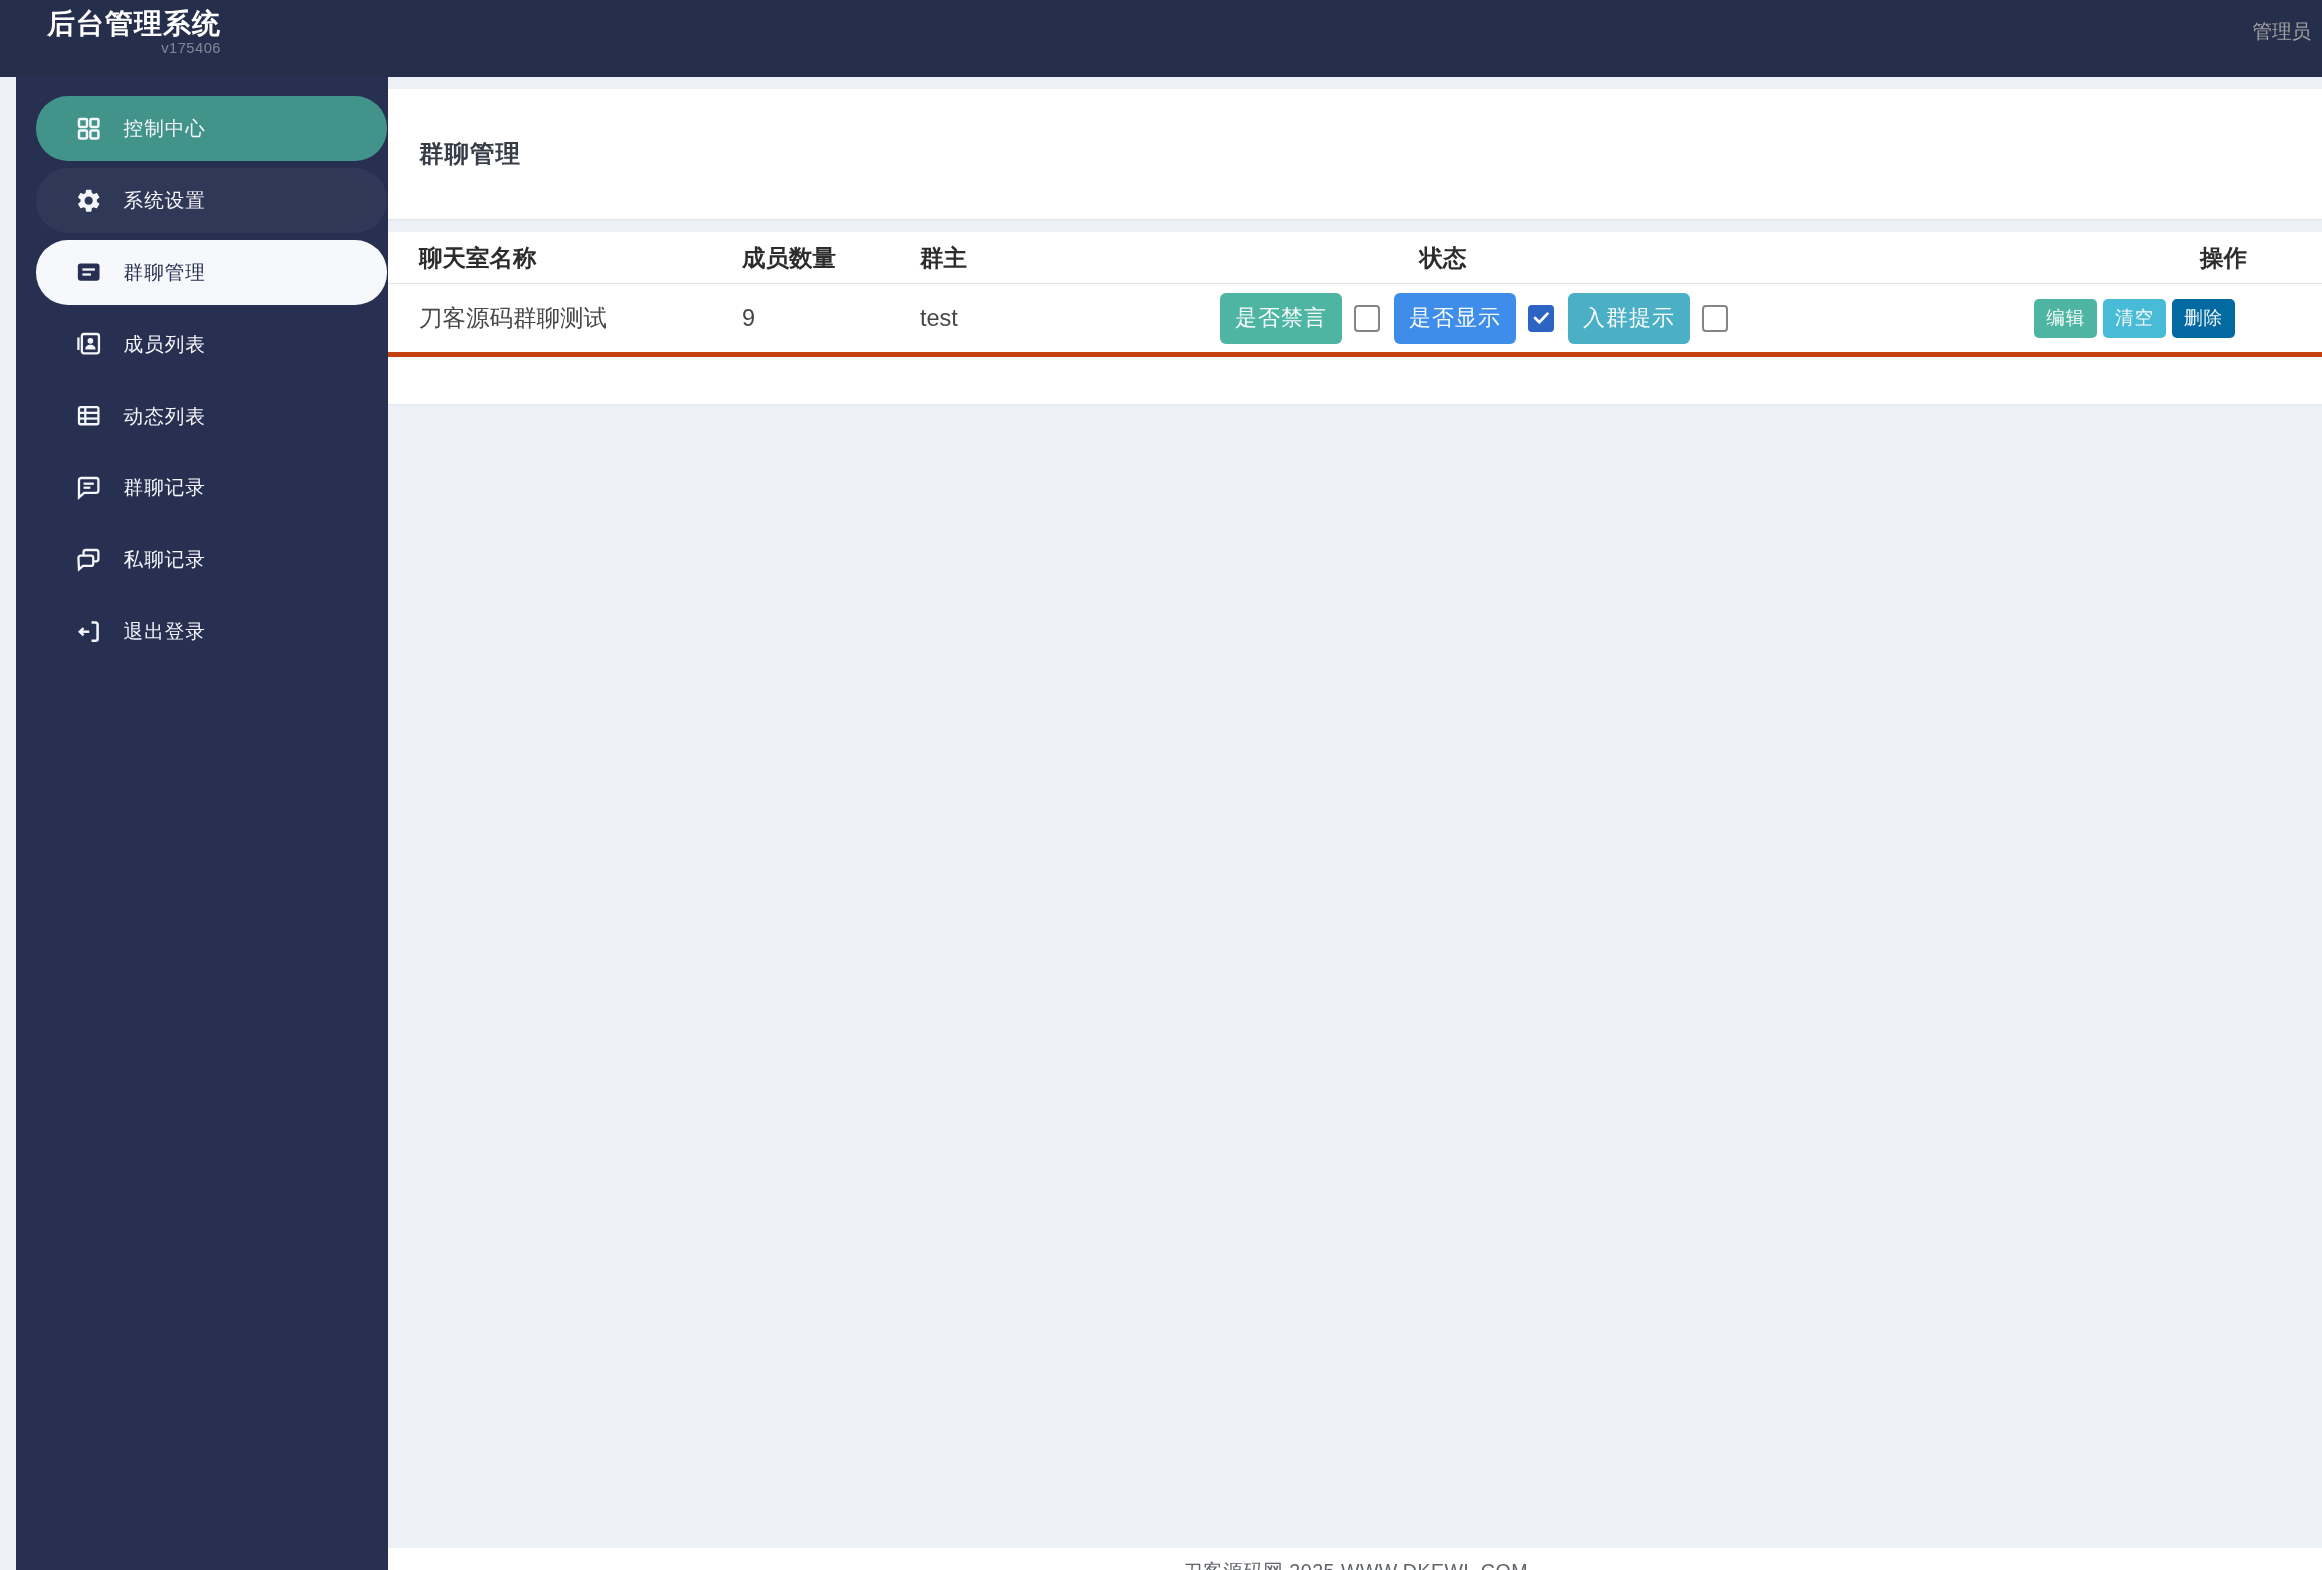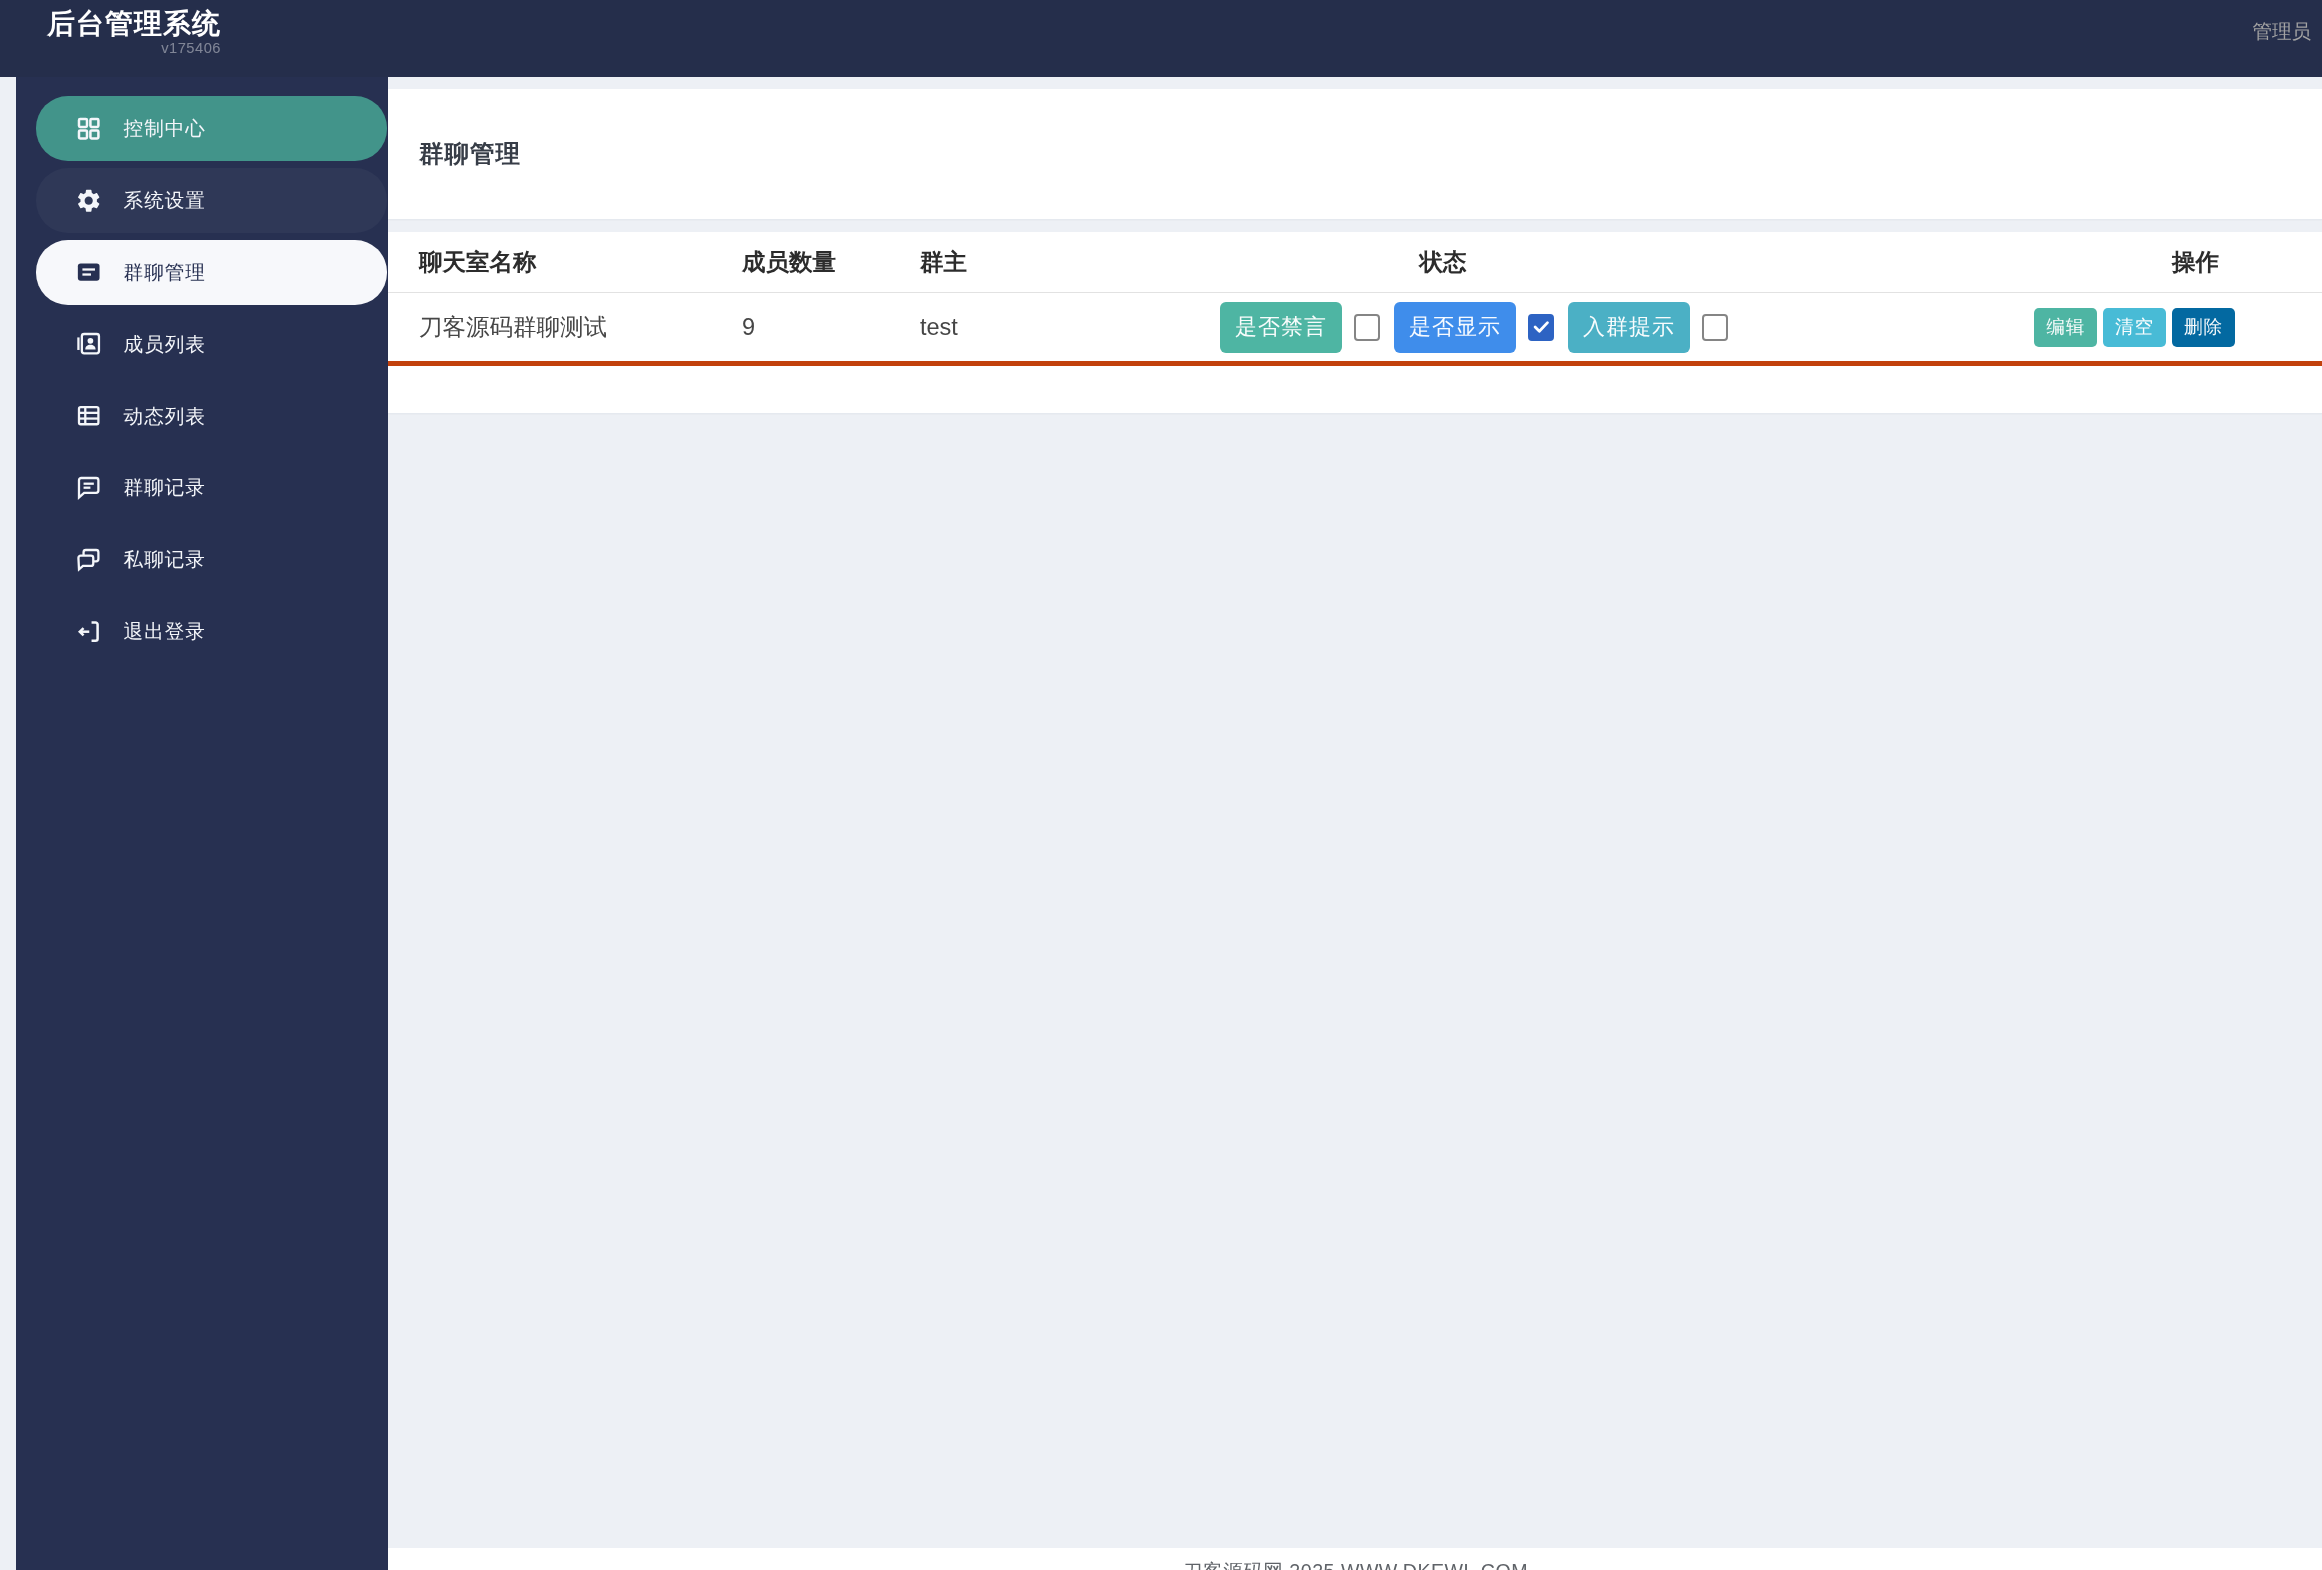--- a/index.html
+++ b/index.html
@@ -28,28 +28,28 @@
 
   
   .main { position:absolute; top:67px; left:388px; width:1935px; height:1504px;
           display:flex; flex-direction:column; padding-top:21.6px; background:#edf0f5; }
   .card { background:#ffffff; width:100%; box-shadow:0 1px 2px rgba(20,30,60,.05); }
   .header-card { height:130px; display:flex; align-items:center; padding-left:31px; }
   .page-title { font-size:24.5px; font-weight:bold; color:#373d47; letter-spacing:1px; }
   .table-card { margin-top:13.7px; padding-bottom:47px; }
 
   .trow { display:flex; align-items:center; padding-left:31px; }
-  .thead { height:61px; border-bottom:1px solid #e2e2e2; }
+  .thead { height:52px; border-bottom:1px solid #e2e2e2; }
   .tbody-row { height:73px; border-bottom:5px solid #c2410c; }
   .c1 { width:323px; } .c2 { width:178px; } .c3 { width:300px; }
   .c4 { flex:1; } .c5 { width:304px; }
   .th { font-size:23.5px; font-weight:bold; color:#2c2c2c; }
   .td { font-size:23.5px; color:#464646; }
   .c4.th-cell { text-align:center; padding-right:353px; }
-  .c5.th-cell { text-align:right; padding-right:104px; }
+  .c5.th-cell { text-align:right; padding-right:76px; }
 
   .status-group { display:flex; align-items:center; }
   .btn-status { width:122px; height:51px; border-radius:5.9px; border:none; color:rgba(255,255,255,.96);
                 font-size:22px; display:flex; align-items:center; justify-content:center;
                 margin-right:11.8px; cursor:pointer; font-family:inherit; letter-spacing:1px; }
   .btn-mute   { background:#4eb5a3; }
   .btn-show   { background:#3f8deb; }
   .btn-notice { background:#4bb0c5; }
   .checkbox { width:26.5px; height:26.5px; border:2px solid #858585; border-radius:3.9px; background:#fff;
               margin-right:13.7px; cursor:pointer; display:flex; align-items:center; justify-content:center; }

